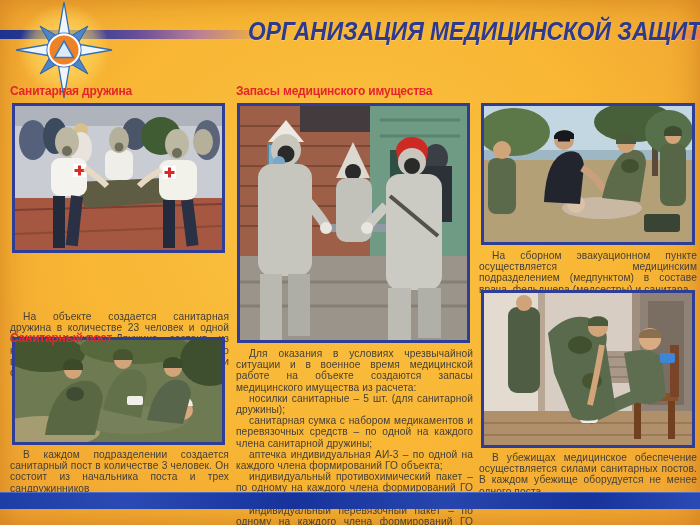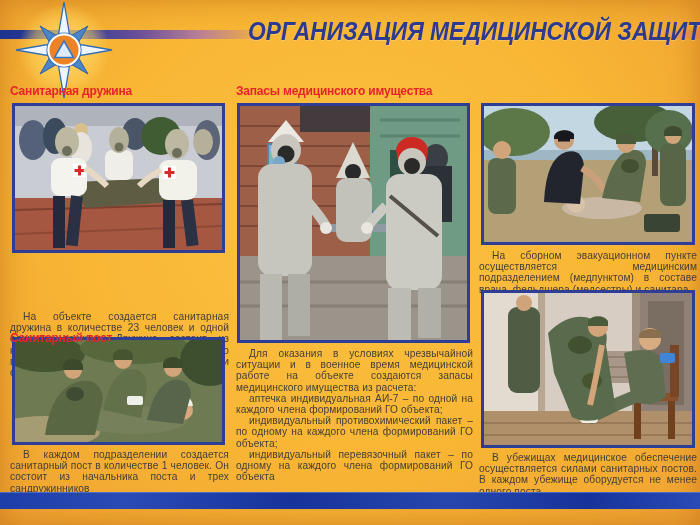--- a/index.html
+++ b/index.html
@@ -134,21 +134,21 @@
         <path d="M88 70 Q96 34 112 30 Q130 26 132 46 L126 78 Z" fill="#63714a"></path>
         <circle cx="108" cy="20" r="9" fill="#d2a47a"></circle>
         <path d="M98 16 A10 7 0 0 1 118 16 L118 20 L98 20 Z" fill="#46552f"></path>
         <path d="M132 80 Q140 44 158 40 Q174 38 176 54 L168 84 Z" fill="#57654a"></path>
         <circle cx="158" cy="28" r="9" fill="#d2a47a"></circle>
         <path d="M148 24 A10 7 0 0 1 168 24 L168 28 L148 28 Z" fill="#3c4a2c"></path>
         <rect x="112" y="56" width="16" height="9" rx="2" fill="#f0f0ea"></rect>
       </g>
     </svg>
   </div>
-  <div class="caption" style="left:10px;top:449px;width:219px;">В каждом подразделении создается санитарный пост в количестве 1 человек. Он состоит из начальника поста и трех сандружинников</div>
+  <div class="caption" style="left:10px;top:449px;width:219px;">В каждом подразделении создается санитарный пост в количестве 3 человек. Он состоит из начальника поста и трех сандружинников</div>
 
   <div class="photo" style="left:237px;top:103px;width:233px;height:240px;">
     <svg viewBox="0 0 227 234" preserveAspectRatio="none">
       <rect width="227" height="234" fill="#9d5f48"></rect>
       <g stroke="#7e4836" stroke-width="2">
         <path d="M0 20 H130"></path>
           <path d="M0 40 H130"></path>
           <path d="M0 60 H130"></path>
         <path d="M0 80 H130"></path>
           <path d="M0 100 H130"></path>
@@ -190,21 +190,23 @@
         <path d="M150 90 L198 130" stroke="#55504a" stroke-width="4"></path>
         <rect x="148" y="182" width="23" height="52" fill="#bcbcb5"></rect>
         <rect x="178" y="182" width="23" height="50" fill="#b0b0a9"></rect>
         <path d="M146 100 Q134 112 128 120" stroke="#cbcbc4" stroke-width="10" fill="none"></path>
         <circle cx="127" cy="122" r="6" fill="#e8e6df"></circle>
       </g>
     </svg>
   </div>
   <div class="caption" style="left:236px;top:348px;width:237px;">
     <div class="supply-item">Для оказания в условиях чрезвычайной ситуации и в военное время медицинской работе на объекте создаются запасы медицинского имущества из расчета:</div>
-    <div class="supply-item">аптечка индивидуальная АИ-7 – по одной на каждого члена формирований ГО объекта;</div>
+    <div class="supply-item">носилки санитарные – 5 шт. (для санитарной дружины);</div>
+    <div class="supply-item">санитарная сумка с набором медикаментов и перевязочных средств – по одной на каждого члена санитарной дружины;</div>
+    <div class="supply-item">аптечка индивидуальная АИ-3 – по одной на каждого члена формирований ГО объекта;</div>
     <div class="supply-item">индивидуальный противохимический пакет – по одному на каждого члена формирований ГО объекта;</div>
     <div class="supply-item">индивидуальный перевязочный пакет – по одному на каждого члена формирований ГО объекта</div>
   </div>
 
   <div class="photo" style="left:481px;top:103px;width:214px;height:142px;">
     <svg viewBox="0 0 208 136" preserveAspectRatio="none">
       <rect width="208" height="136" fill="#b3a077"></rect>
       <rect width="208" height="52" fill="#c2d7e2"></rect>
       <rect y="44" width="208" height="10" fill="#9db7c4"></rect>
       <ellipse cx="30" cy="26" rx="36" ry="24" fill="#5c7748"></ellipse>

